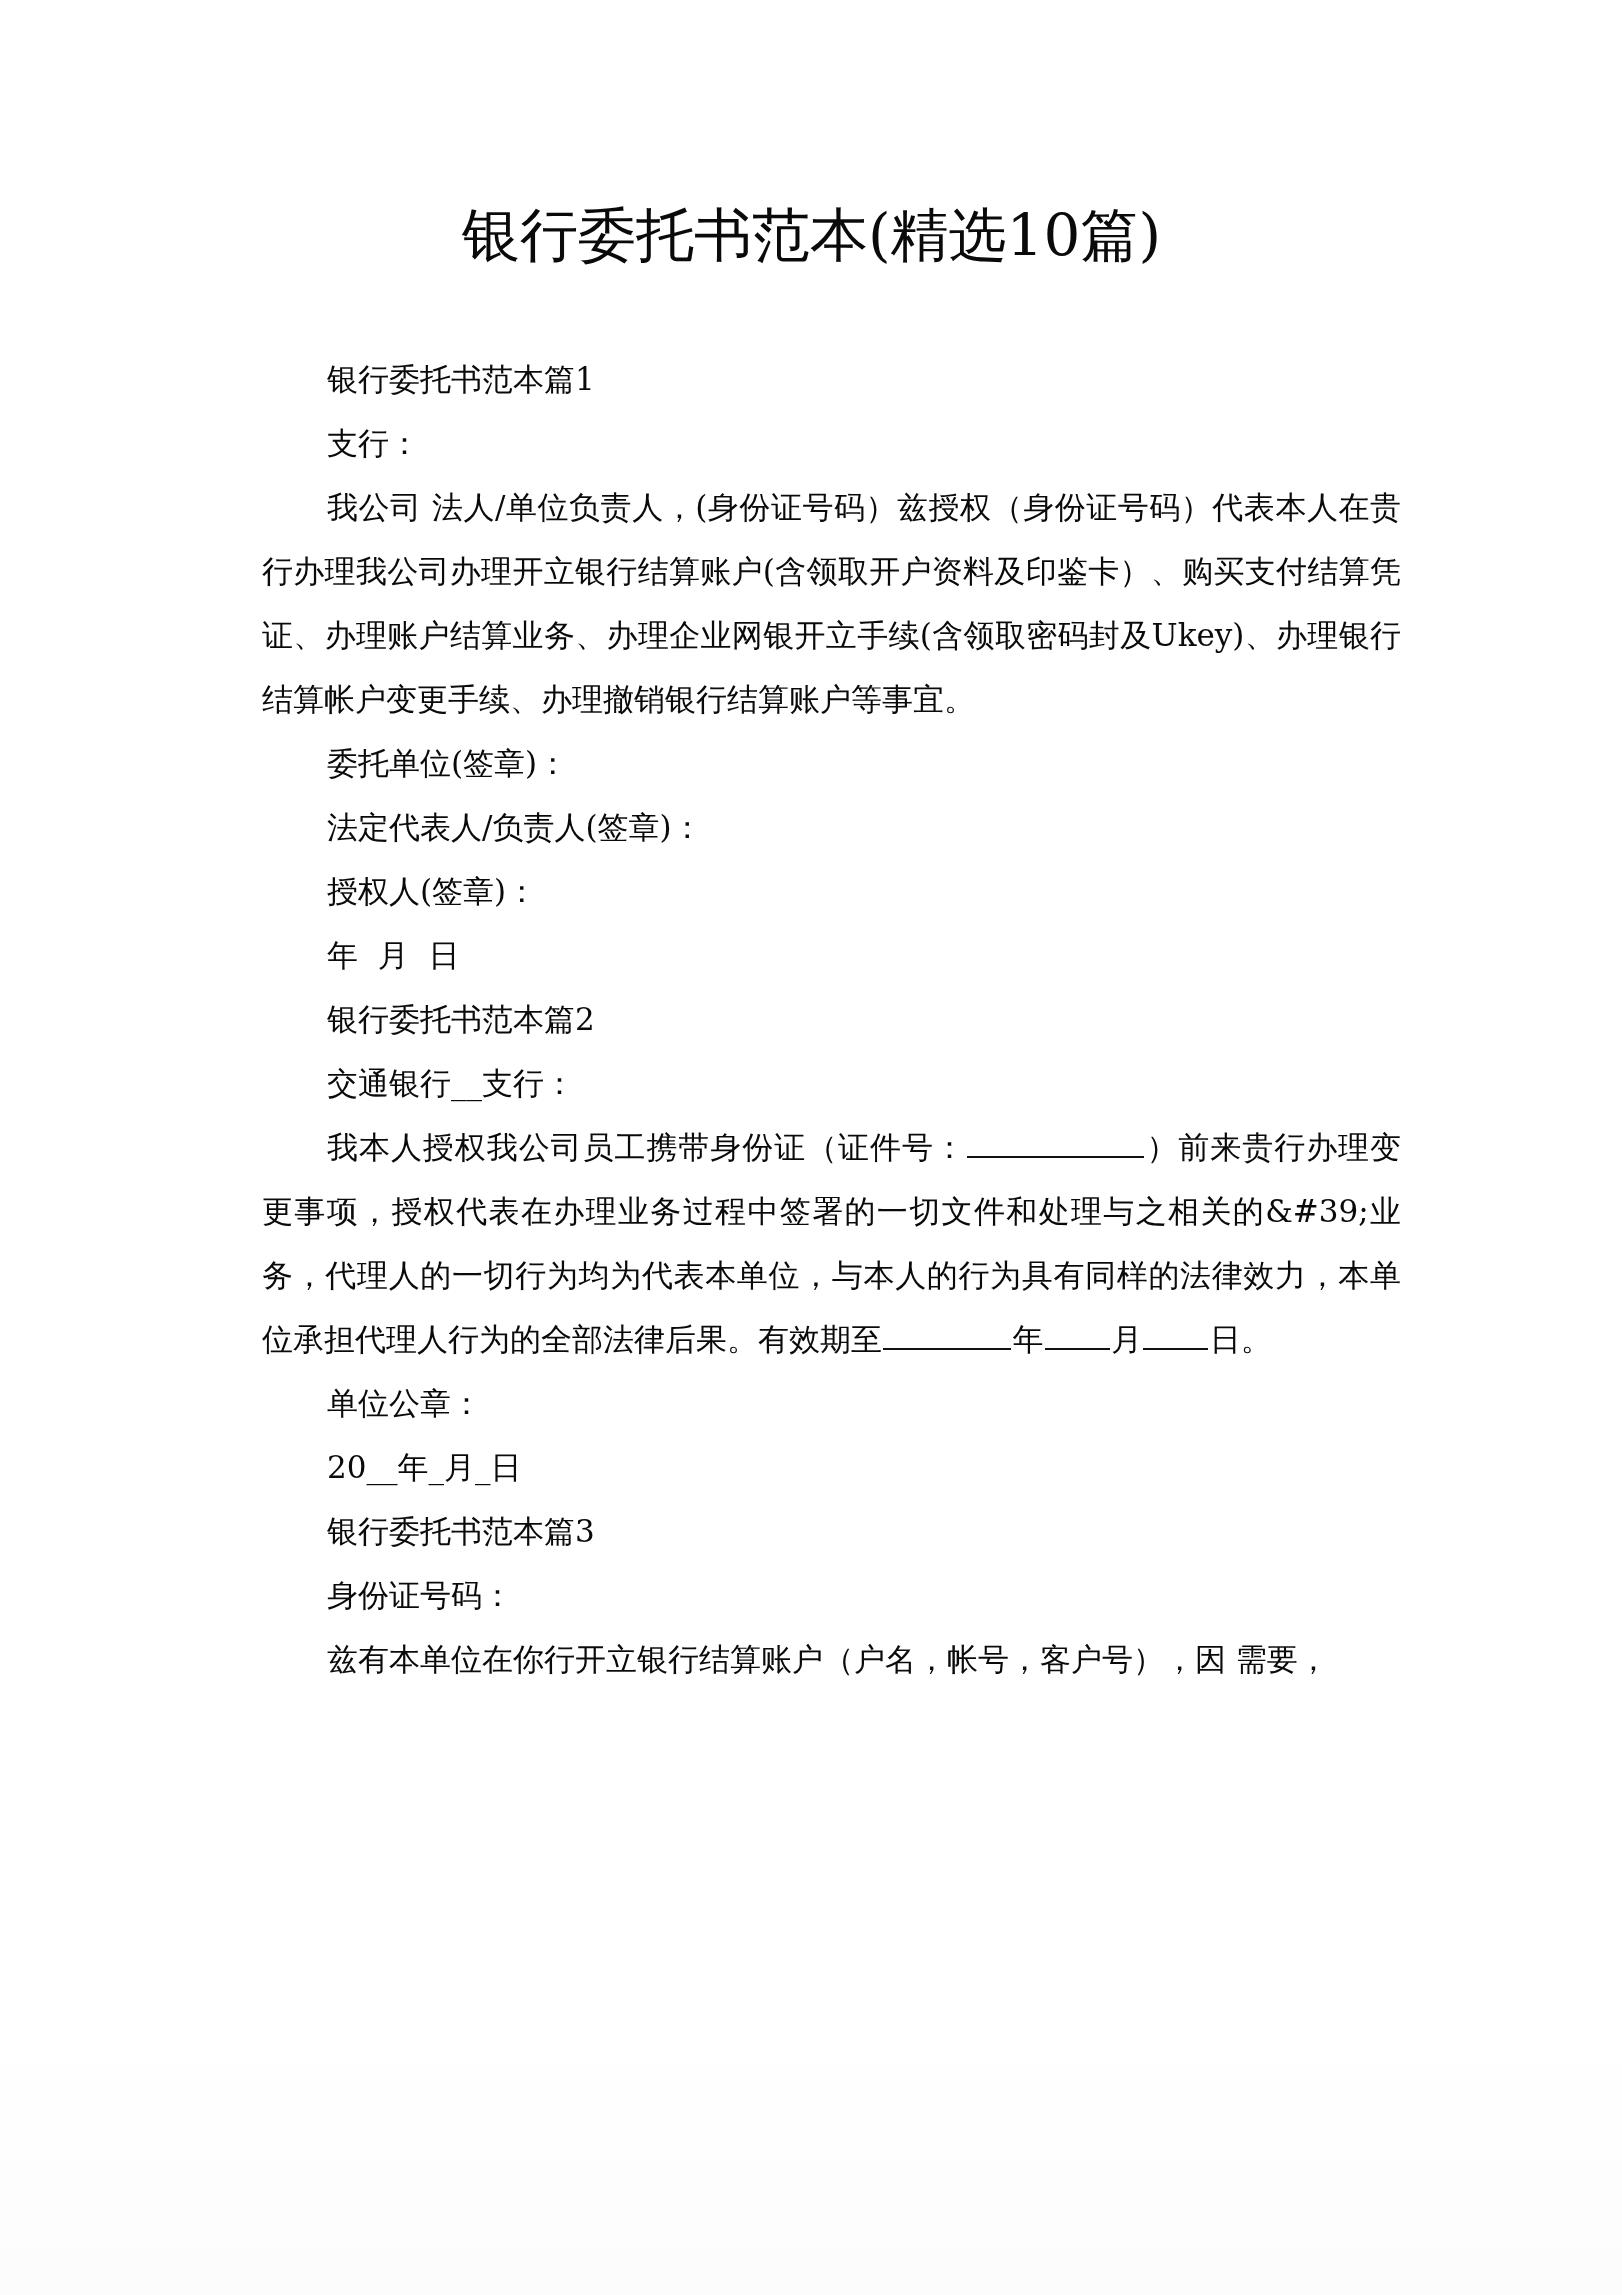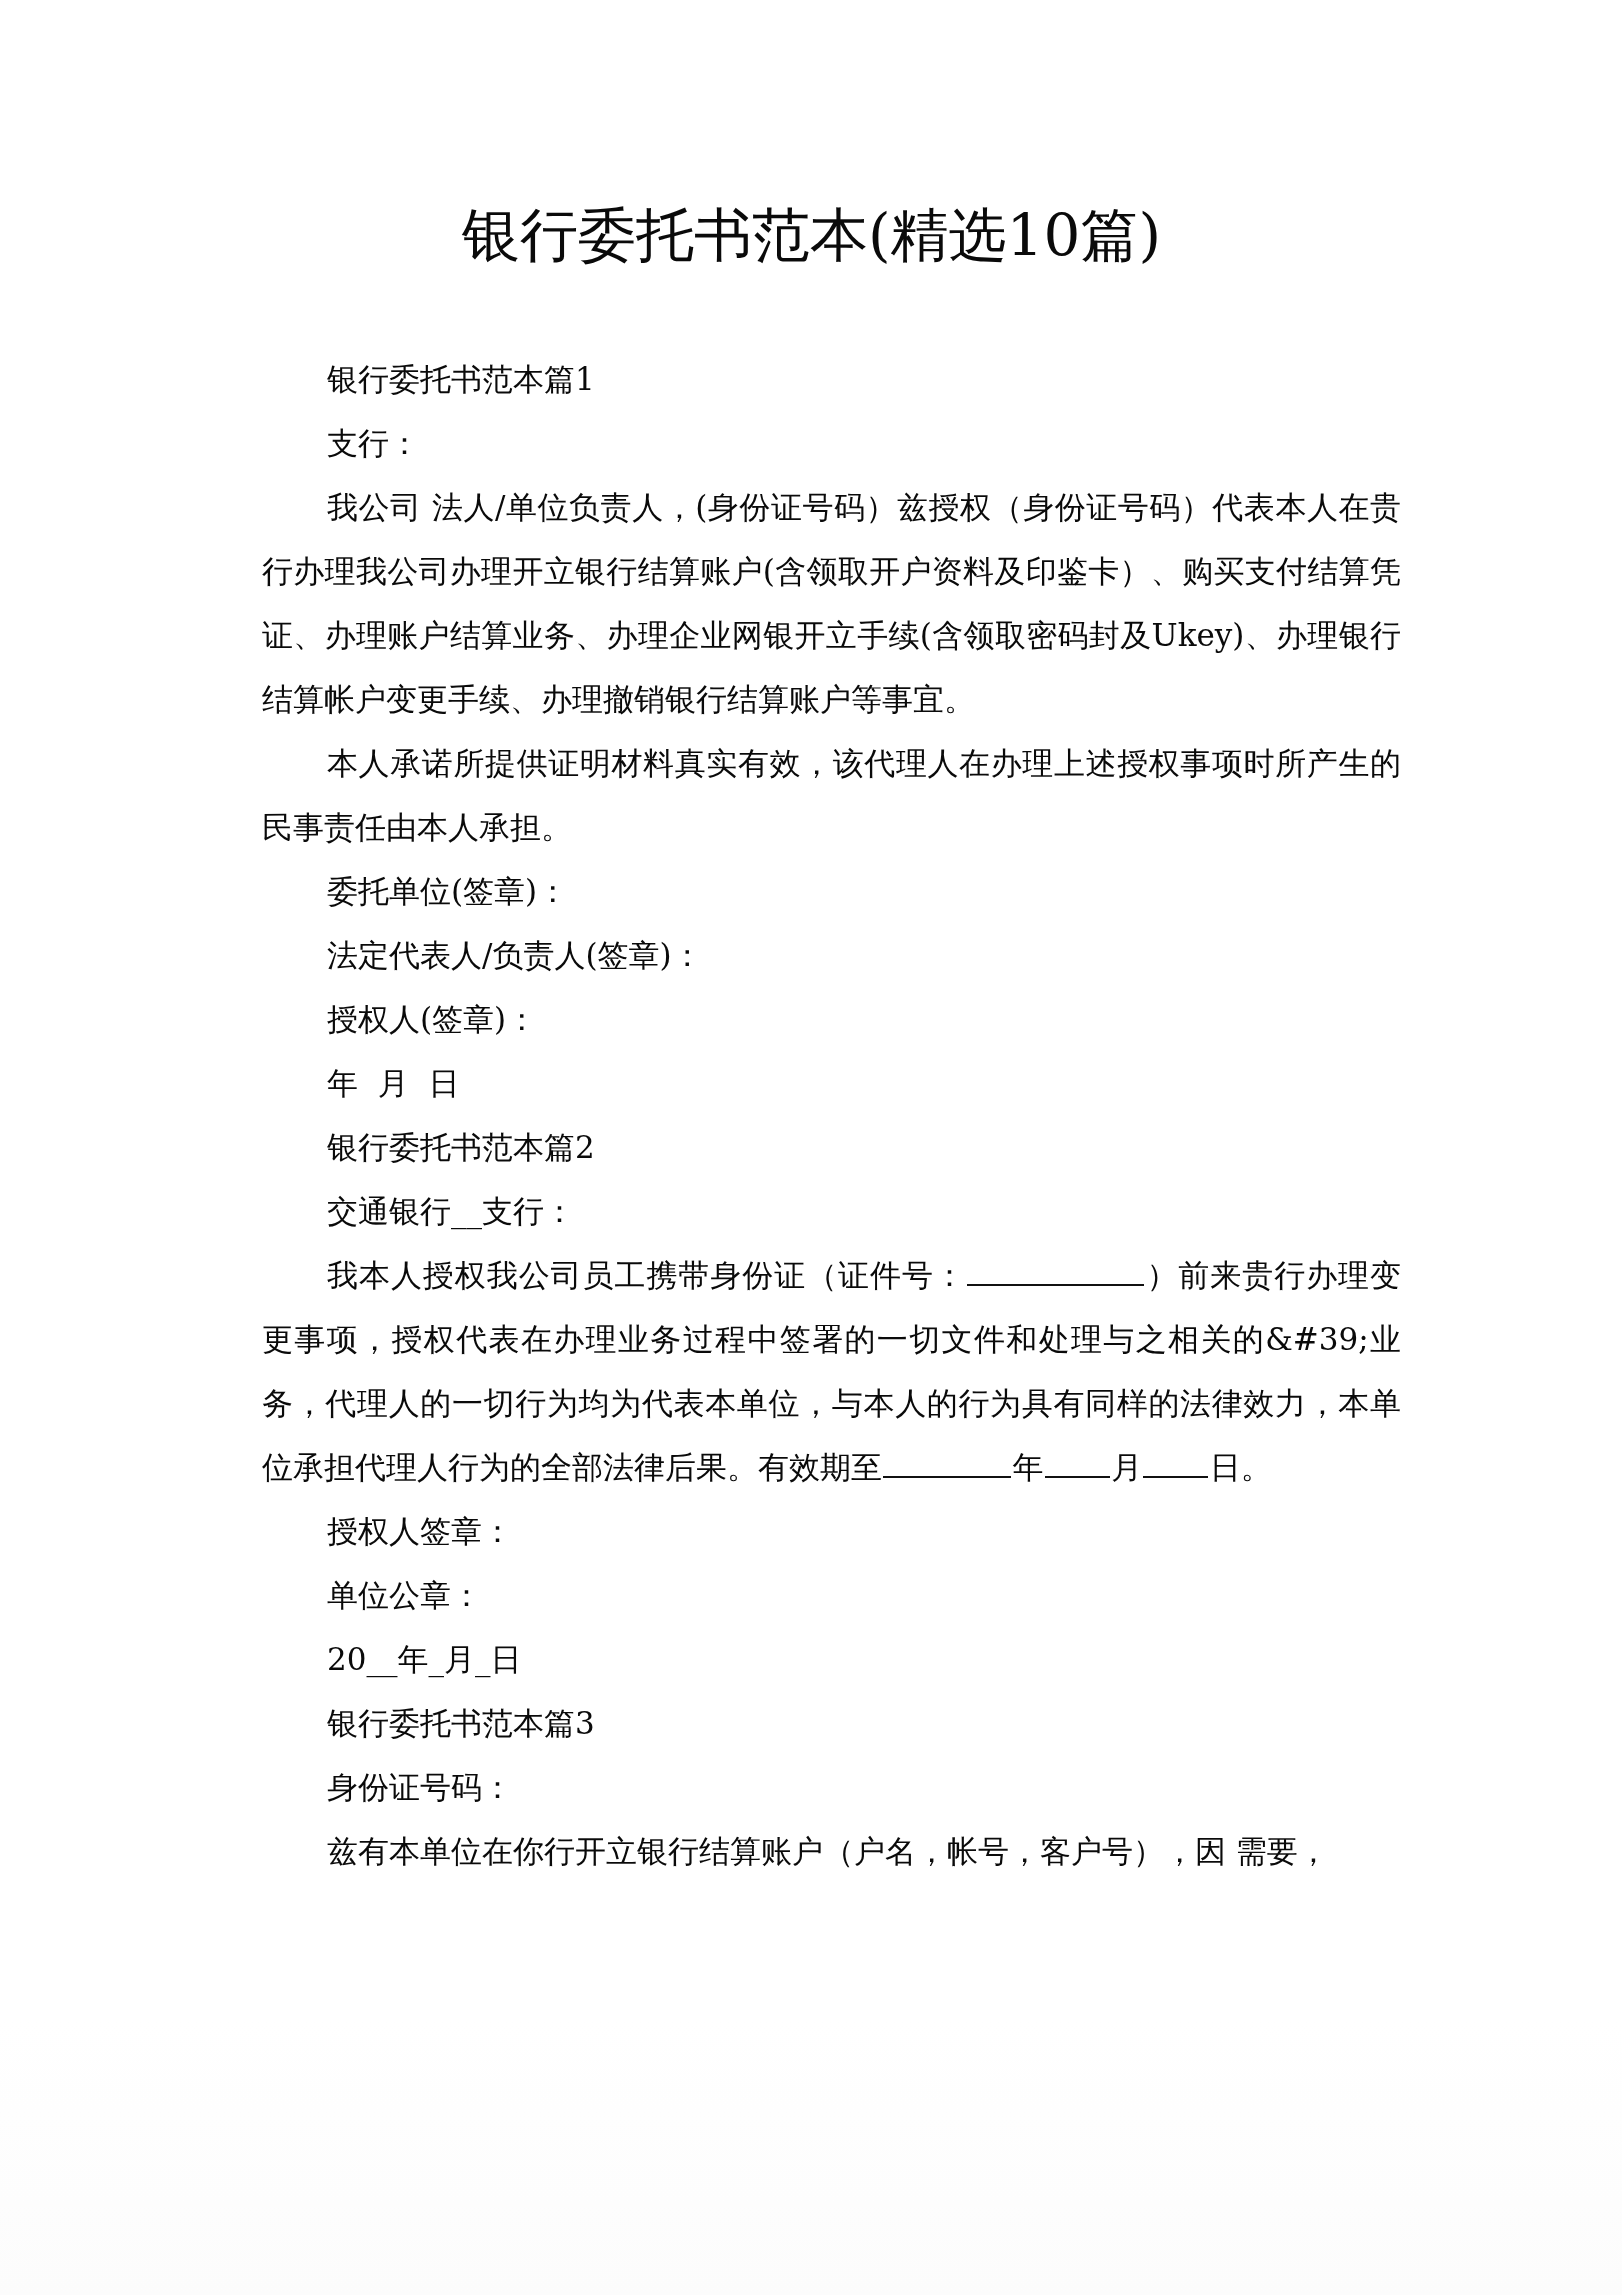--- a/index.html
+++ b/index.html
@@ -69,30 +69,28 @@
 
 <div class="page">
 
   <h1 class="title">银行委托书范本(精选10篇)</h1>
 
   <div class="body">
 
     <p class="p indent">银行委托书范本篇1</p>
     <p class="p indent">支行：</p>
     <p class="p indent">我公司 法人/单位负责人，(身份证号码）兹授权（身份证号码）代表本人在贵行办理我公司办理开立银行结算账户(含领取开户资料及印鉴卡）、购买支付结算凭证、办理账户结算业务、办理企业网银开立手续(含领取密码封及Ukey)、办理银行结算帐户变更手续、办理撤销银行结算账户等事宜。</p>
-    <p class="p indent">本人承诺所提供证明材料真实有效，该代理人在办理上述授权事项时所产生的民事责任由本人承担。</p>
     <p class="p indent">委托单位(签章)：</p>
     <p class="p indent">法定代表人/负责人(签章)：</p>
     <p class="p indent">授权人(签章)：</p>
     <p class="p indent inline-text">年  月  日</p>
 
     <p class="p indent">银行委托书范本篇2</p>
     <p class="p indent">交通银行__支行：</p>
     <p class="p indent"><span>我本人授权我公司员工携带身份证（证件号：</span><span class="blank w-id"></span><span>）前来贵行办理变更事项，授权代表在办理业务过程中签署的一切文件和处理与之相关的&amp;#39;业务，代理人的一切行为均为代表本单位，与本人的行为具有同样的法律效力，本单位承担代理人行为的全部法律后果。有效期至</span><span class="blank w-year"></span><span>年</span><span class="blank w-m"></span><span>月</span><span class="blank w-d"></span><span>日。</span></p>
-    <p class="p indent">授权人签章：</p>
     <p class="p indent">单位公章：</p>
     <p class="p indent">20__年_月_日</p>
 
     <p class="p indent">银行委托书范本篇3</p>
     <p class="p indent">身份证号码：</p>
     <p class="p indent">兹有本单位在你行开立银行结算账户（户名，帐号，客户号），因 需要，</p>
 
   </div>
 </div>
 

